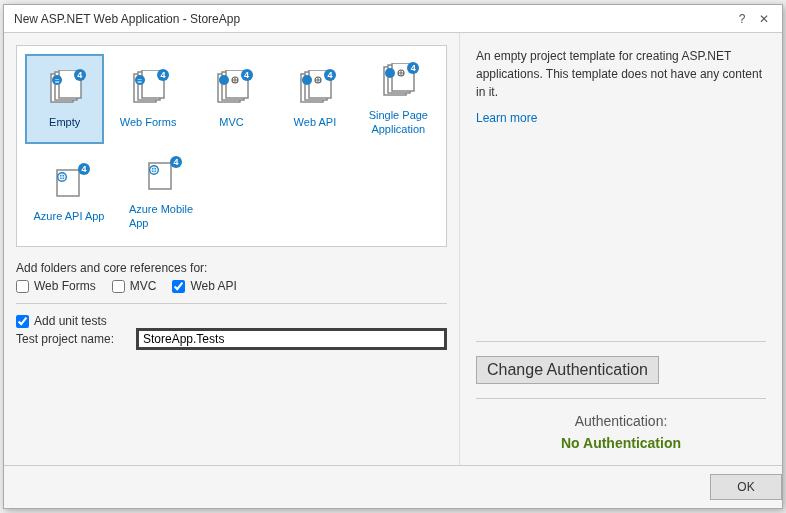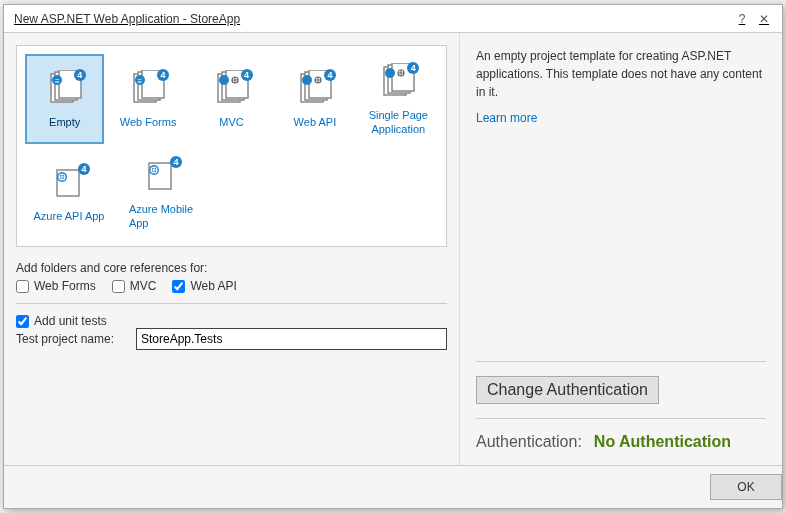--- a/index.html
+++ b/index.html
@@ -24,21 +24,20 @@
       flex-direction: column;
     }
     .title-bar {
       background: #fff;
       padding: 6px 10px;
       display: flex;
       justify-content: space-between;
       align-items: center;
       border-bottom: 1px solid #ccc;
       height: 28px;
-      text-decoration: underline;
     }
     .title-bar-title {
       font-size: 12px;
       color: #333;
     }
     .title-bar-controls {
       display: flex;
       gap: 6px;
       align-items: center;
     }
@@ -162,21 +161,21 @@
     }
     .test-name-label {
       font-size: 12px;
       color: #333;
       white-space: nowrap;
       width: 110px;
     }
     .test-name-input {
       flex: 1;
       height: 22px;
-      border: 1px solid #404040;
+      border: 3px solid #404040;
       padding: 2px 4px;
       font-size: 12px;
       background: #fff;
     }
     .desc-text {
       font-size: 12px;
       color: #333;
       line-height: 1.5;
     }
     .learn-more-link {
@@ -190,22 +189,23 @@
       border: 1px solid #aaa;
       padding: 4px 10px;
       font-size: 16px;
       cursor: pointer;
       color: #333;
       align-self: flex-start;
     }
     .auth-row {
       display: flex;
       align-items: center;
-      gap: 12px;
-      font-size: 16px;
+      gap: 6px;
+      font-size: 14px;
+      flex-direction: column;
     }
     .auth-label {
       color: #555;
     }
     .auth-value {
       font-weight: bold;
       color: #4d7c0f;
     }
     .spacer {
       flex: 1;

